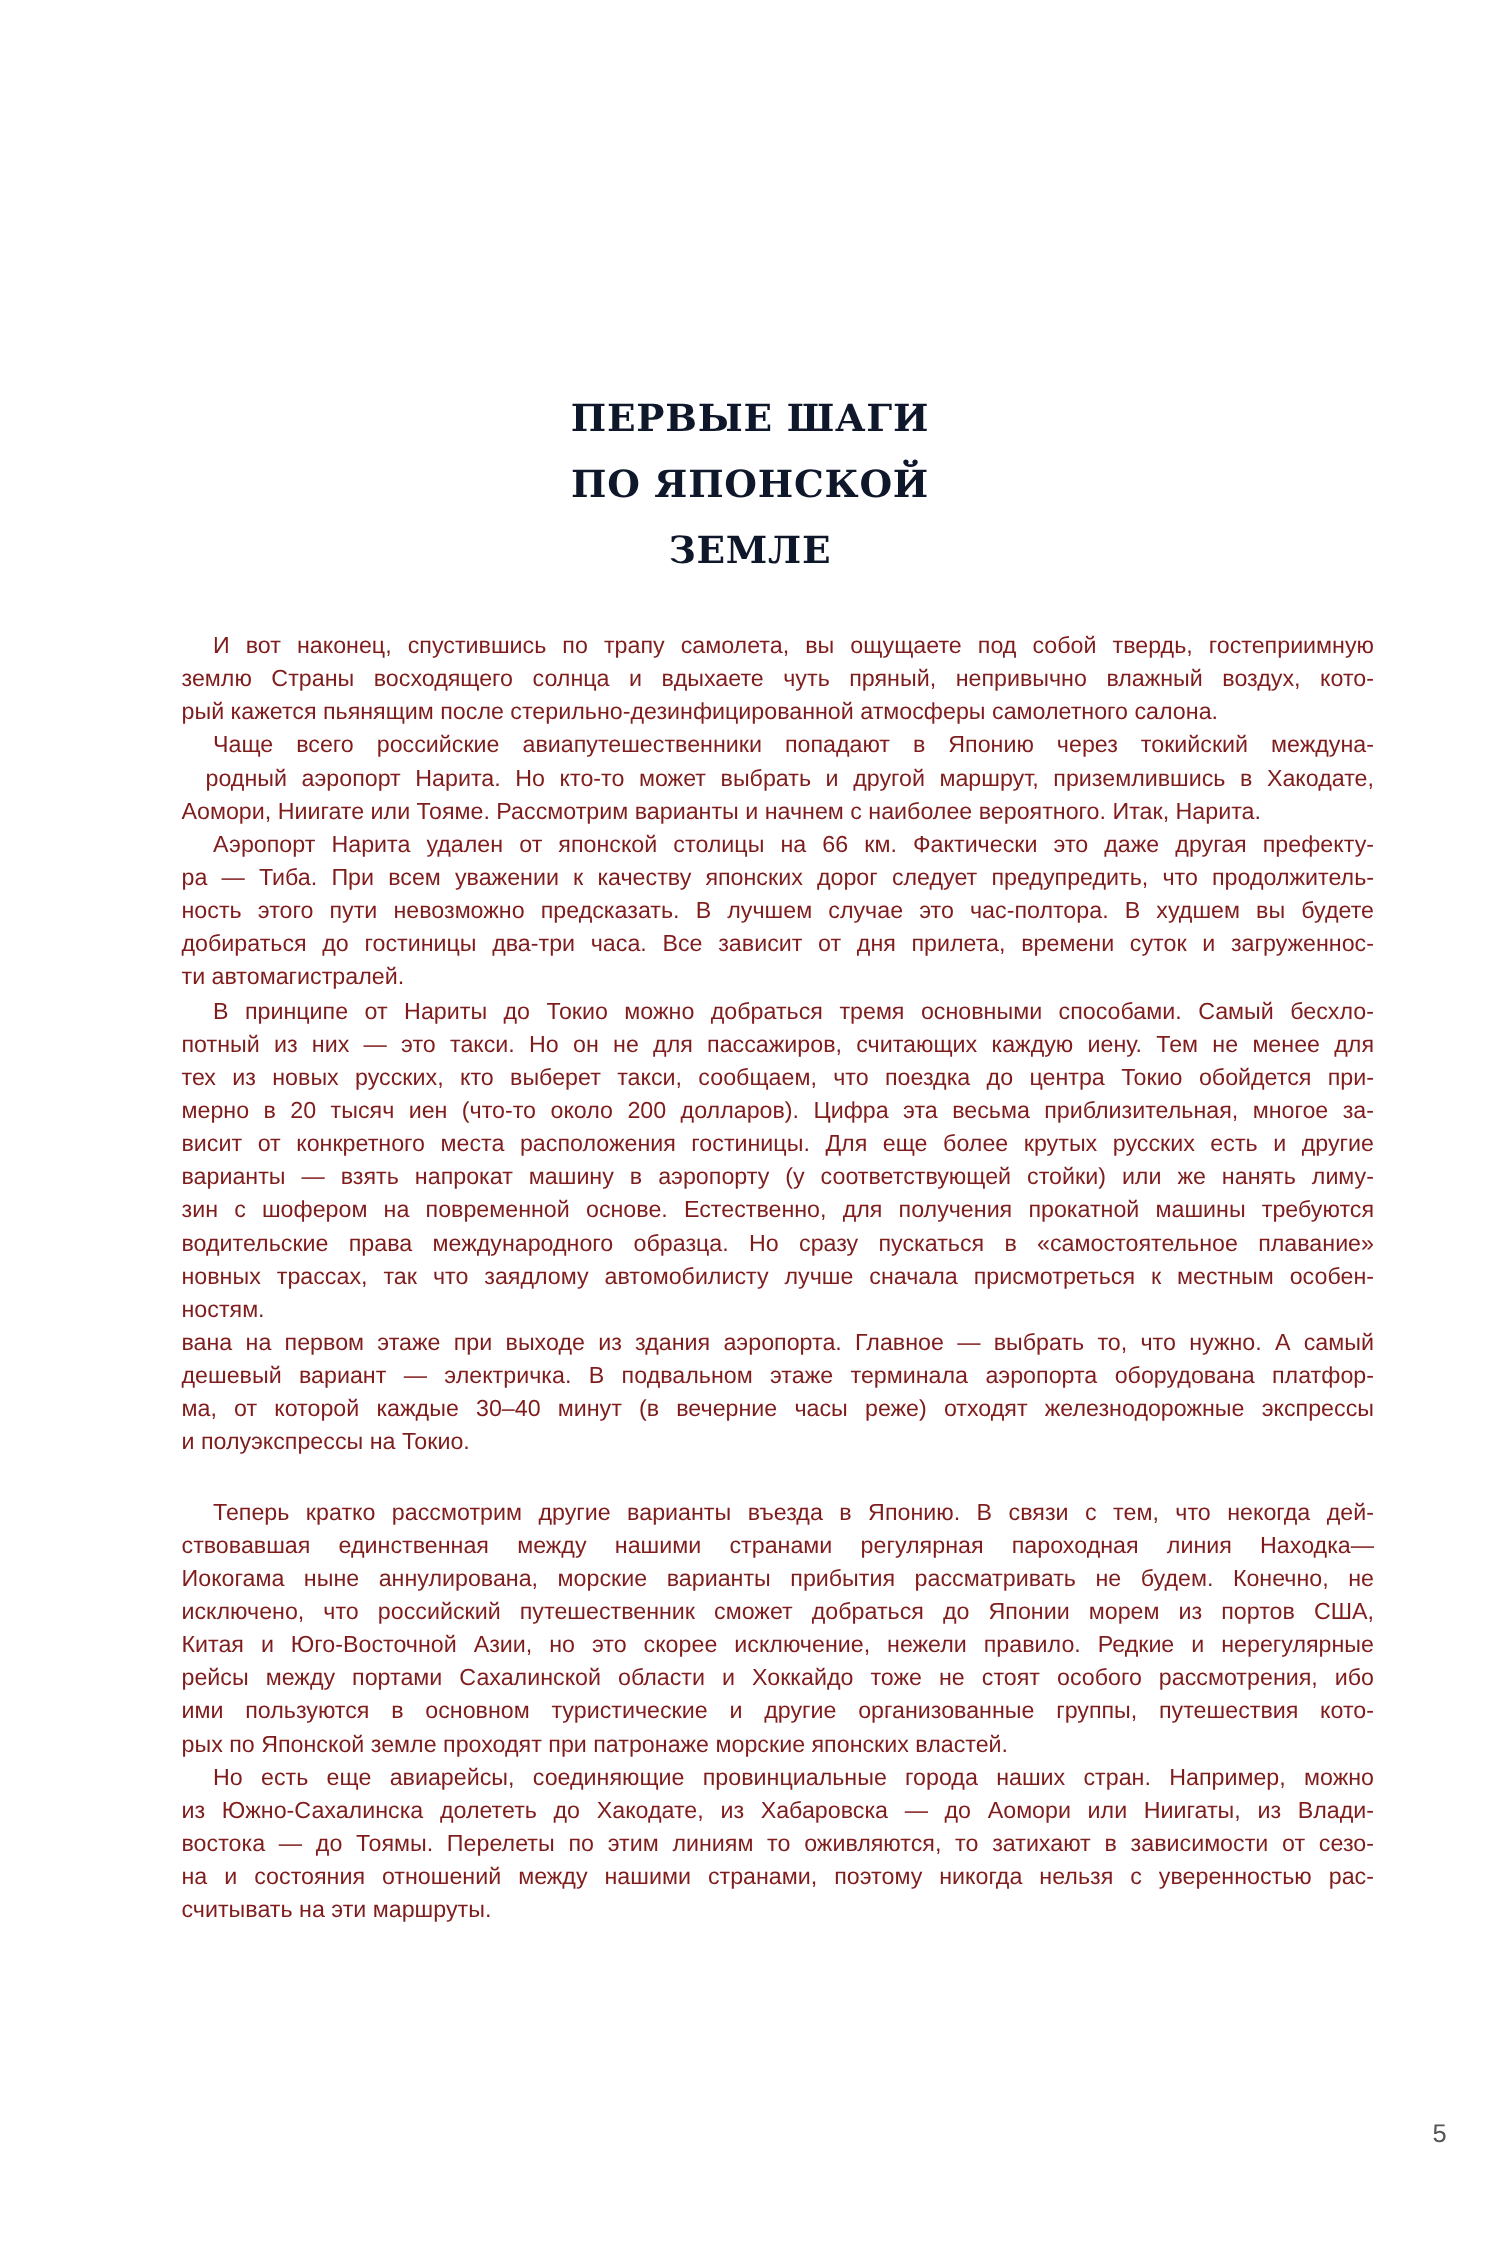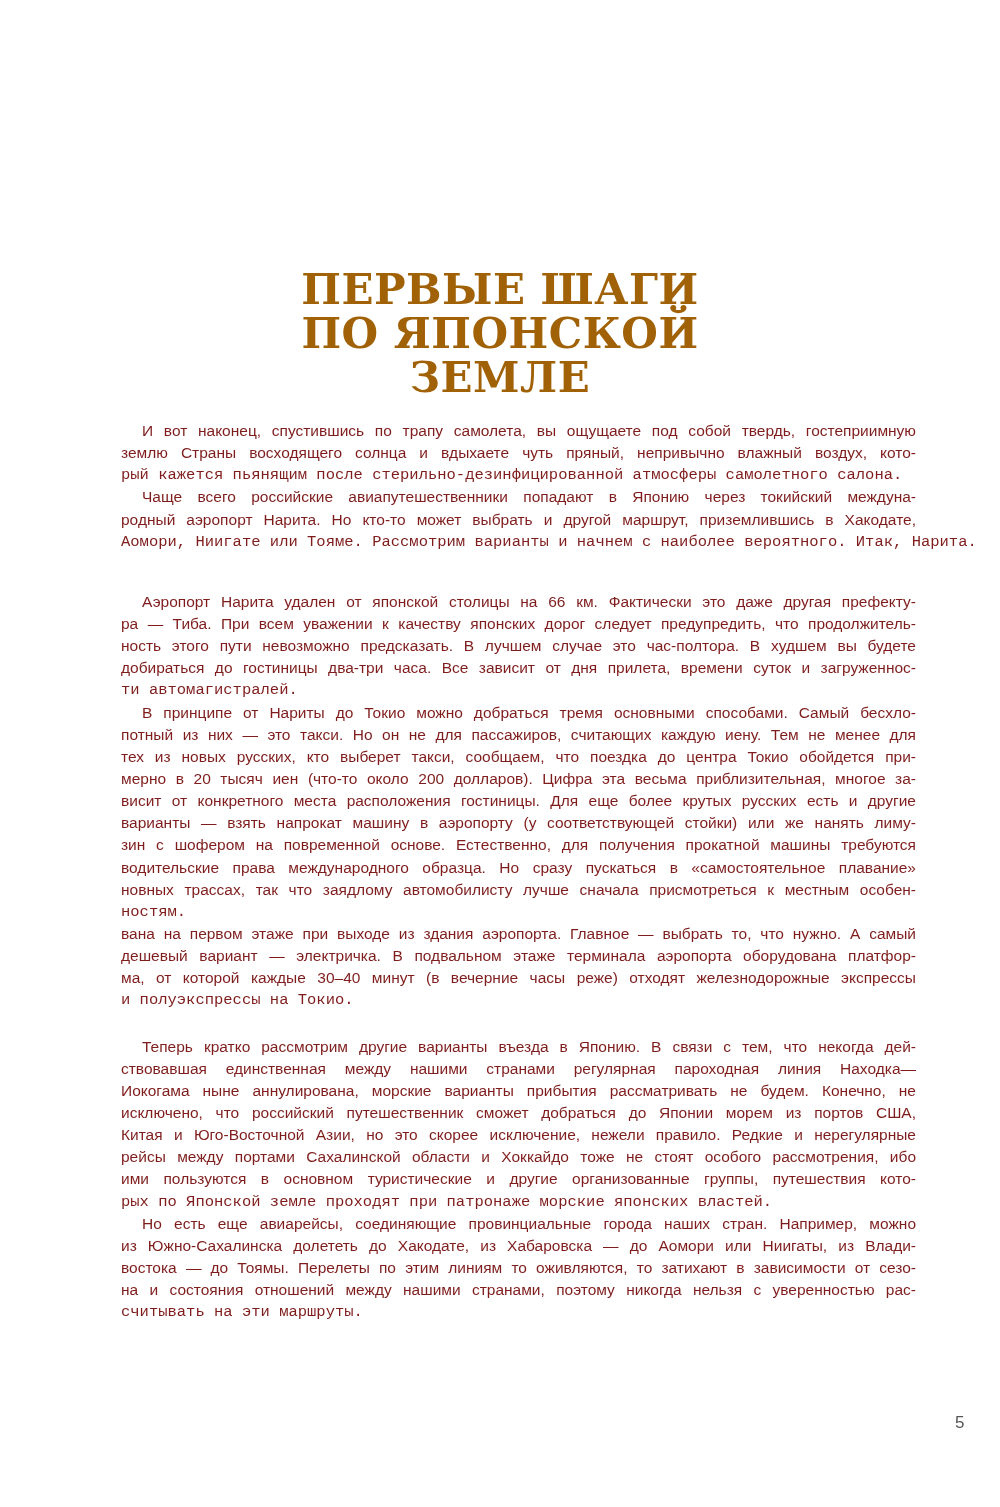--- a/index.html
+++ b/index.html
@@ -1,37 +1,37 @@
 <!DOCTYPE html>
 <html><head>
   <meta charset="utf-8">
   <style>
     html, body { margin: 0; padding: 0; background: #ffffff; }
     body { width: 1000px; height: 1507px; position: relative; overflow: hidden; color: #1a1a1a; }
     .title {
       position: absolute; left: 0; width: 1000px; top: 240px;
       text-align: center;
       font-family: "DejaVu Serif", "Liberation Serif", serif;
-      font-weight: bold; font-size: 42px; line-height: 44px;
-      letter-spacing: 0.5px; color: #a16207;
+      font-weight: bold; font-size: 25px; line-height: 44px;
+      letter-spacing: 0.5px; color: #0f172a;
     }
     .title .tline { display: block; }
     .body-text {
       position: absolute; left: 121px; width: 795px; top: 420px;
       font-family: "Liberation Sans", "DejaVu Sans", sans-serif;
       font-size: 15.5px; line-height: 22.15px; color: #7f1d1d;
     }
     .para { margin: 0; }
     .line {
       display: block; white-space: nowrap;
       text-align: justify; text-align-last: justify;
       height: 22.15px; overflow: visible;
     }
     .line.first { text-indent: 21px; }
-    .line.last { text-align-last: left; font-family: Liberation Mono, monospace; }
+    .line.last { text-align-last: left; }
     .page-number {
       position: absolute; left: 955px; top: 1413px;
       font-family: "Liberation Sans", "DejaVu Sans", sans-serif;
       font-size: 17px; color: #555;
     }
   </style>
 </head>
 <body>
 
 <h1 class="title">
@@ -41,25 +41,25 @@
 </h1>
 
 <div class="body-text" id="body-text">
     <p class="para">
       <span class="line first" style="white-space: nowrap;">И вот наконец, спустившись по трапу самолета, вы ощущаете под собой твердь, гостеприимную</span>
       <span class="line" style="white-space: nowrap;">землю Страны восходящего солнца и вдыхаете чуть пряный, непривычно влажный воздух, кото-</span>
       <span class="line last" style="white-space: nowrap;">рый кажется пьянящим после стерильно-дезинфицированной атмосферы самолетного салона.</span>
     </p>
     <p class="para">
       <span class="line first" style="white-space: nowrap;">Чаще всего российские авиапутешественники попадают в Японию через токийский междуна-</span>
-      <span class="line" style="white-space: nowrap;">родный аэропорт Нарита. Но кто-то может выбрать и другой маршрут, приземлившись в Хакодате,</span>
+      <span class="line" style="white-space: nowrap; margin-left: 16px;">родный аэропорт Нарита. Но кто-то может выбрать и другой маршрут, приземлившись в Хакодате,</span>
       <span class="line last" style="white-space: nowrap;">Аомори, Ниигате или Тояме. Рассмотрим варианты и начнем с наиболее вероятного. Итак, Нарита.</span>
     </p>
     <p class="para">
-      <span class="line first" style="white-space: nowrap; margin-top: 38px;">Аэропорт Нарита удален от японской столицы на 66 км. Фактически это даже другая префекту-</span>
+      <span class="line first" style="white-space: nowrap;">Аэропорт Нарита удален от японской столицы на 66 км. Фактически это даже другая префекту-</span>
       <span class="line" style="white-space: nowrap;">ра — Тиба. При всем уважении к качеству японских дорог следует предупредить, что продолжитель-</span>
       <span class="line" style="white-space: nowrap;">ность этого пути невозможно предсказать. В лучшем случае это час-полтора. В худшем вы будете</span>
       <span class="line" style="white-space: nowrap;">добираться до гостиницы два-три часа. Все зависит от дня прилета, времени суток и загруженнос-</span>
       <span class="line last" style="white-space: nowrap;">ти автомагистралей.</span>
     </p>
     <p class="para">
       <span class="line first" style="white-space: nowrap;">В принципе от Нариты до Токио можно добраться тремя основными способами. Самый бесхло-</span>
       <span class="line" style="white-space: nowrap;">потный из них — это такси. Но он не для пассажиров, считающих каждую иену. Тем не менее для</span>
       <span class="line" style="white-space: nowrap;">тех из новых русских, кто выберет такси, сообщаем, что поездка до центра Токио обойдется при-</span>
       <span class="line" style="white-space: nowrap;">мерно в 20 тысяч иен (что-то около 200 долларов). Цифра эта весьма приблизительная, многое за-</span>

